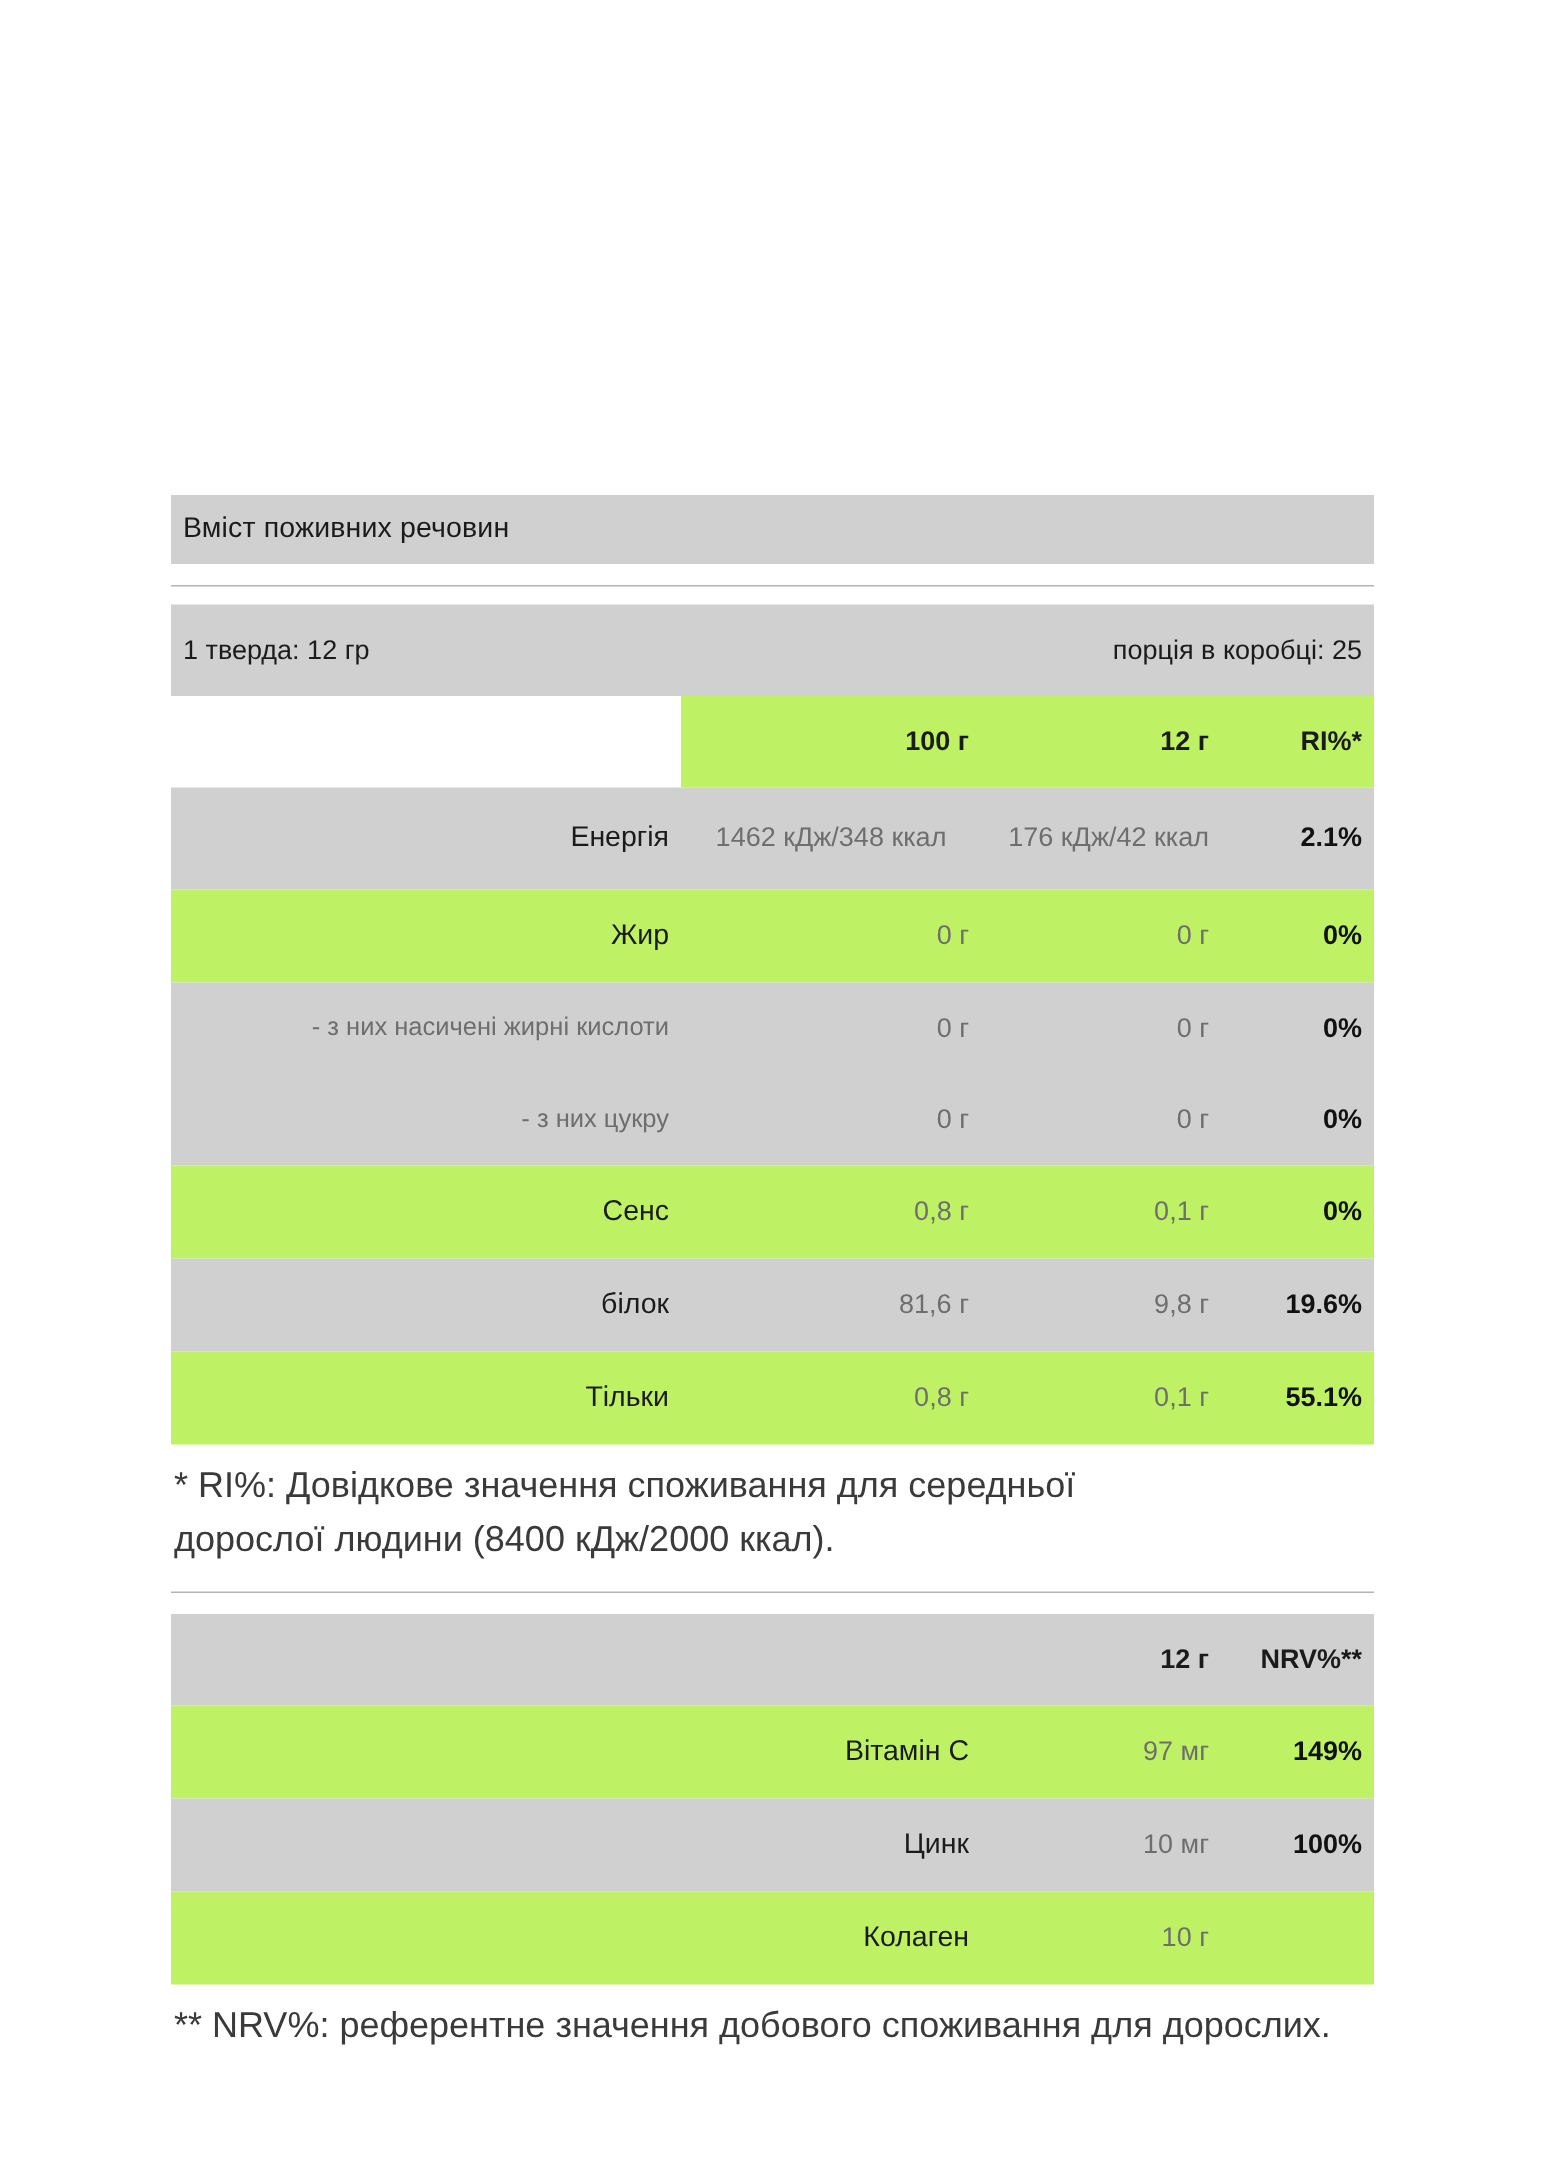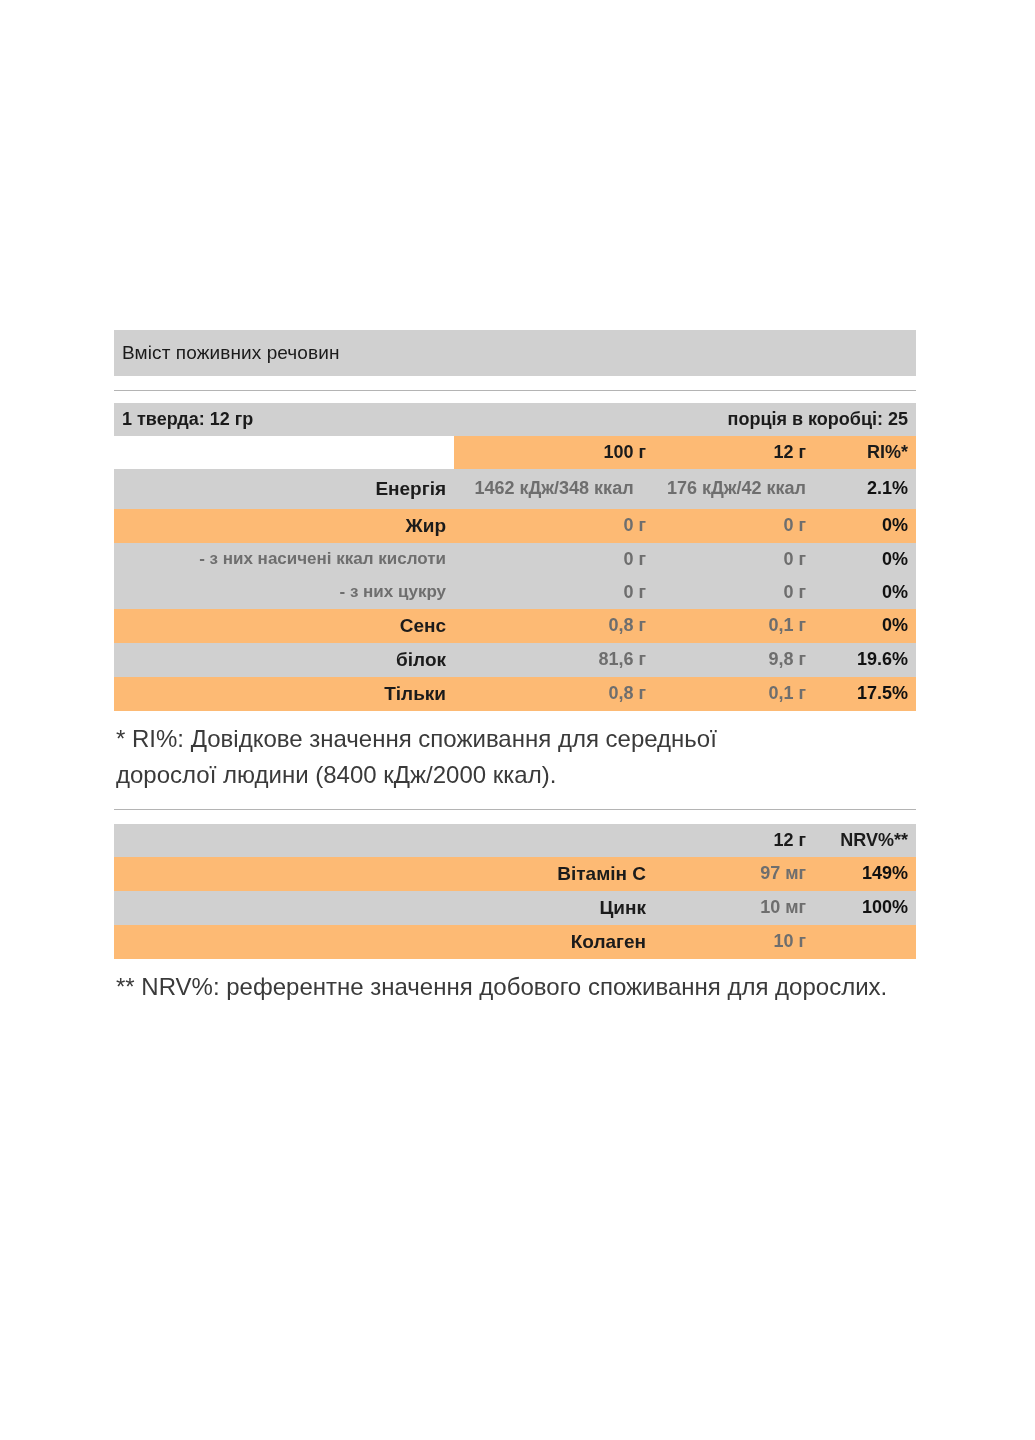--- a/index.html
+++ b/index.html
@@ -59,28 +59,27 @@
     table-layout: fixed;
     font-size: 18px;
   }
 
   table.nutri col.c-label  { width: 340px; }
   table.nutri col.c-v1     { width: 200px; }
   table.nutri col.c-v2     { width: 160px; }
   table.nutri col.c-v3     { width: 102px; }
 
   table.nutri td {
-    padding: 6px 8px;
+    padding: 20px 8px;
     vertical-align: middle;
     box-sizing: border-box;
-    font-weight: bold;
   }
 
   tr.gray td { background: #d0d0d0; }
-  tr.white td { background: #fdba74; }
+  tr.white td { background: #bef264; }
 
   .serving-row td {
     font-size: 18px;
     color: #1b1b1b;
     padding-top: 9px;
     padding-bottom: 9px;
   }
   .serving-left  { text-align: left; }
   .serving-right { text-align: right; }
 
@@ -168,21 +167,21 @@
         </tr>
 
         <tr class="white">
           <td class="lbl">Жир</td>
           <td class="val">0 г</td>
           <td class="val">0 г</td>
           <td class="pct">0%</td>
         </tr>
 
         <tr class="gray">
-          <td class="lbl sub">- з них насичені ккал кислоти</td>
+          <td class="lbl sub">- з них насичені жирні кислоти</td>
           <td class="val">0 г</td>
           <td class="val">0 г</td>
           <td class="pct">0%</td>
         </tr>
 
 
         <tr class="gray">
           <td class="lbl sub">- з них цукру</td>
           <td class="val">0 г</td>
           <td class="val">0 г</td>
@@ -200,21 +199,21 @@
           <td class="lbl">білок</td>
           <td class="val">81,6 г</td>
           <td class="val">9,8 г</td>
           <td class="pct">19.6%</td>
         </tr>
 
         <tr class="white">
           <td class="lbl">Тільки</td>
           <td class="val">0,8 г</td>
           <td class="val">0,1 г</td>
-          <td class="pct">17.5%</td>
+          <td class="pct">55.1%</td>
         </tr>
       </tbody>
     </table>
 
     <div class="footnote">* RI%: Довідкове значення споживання для середньої дорослої людини (8400 кДж/2000 ккал).</div>
 
     <div class="rule tight"></div>
 
     <table class="nutri">
       <colgroup>

